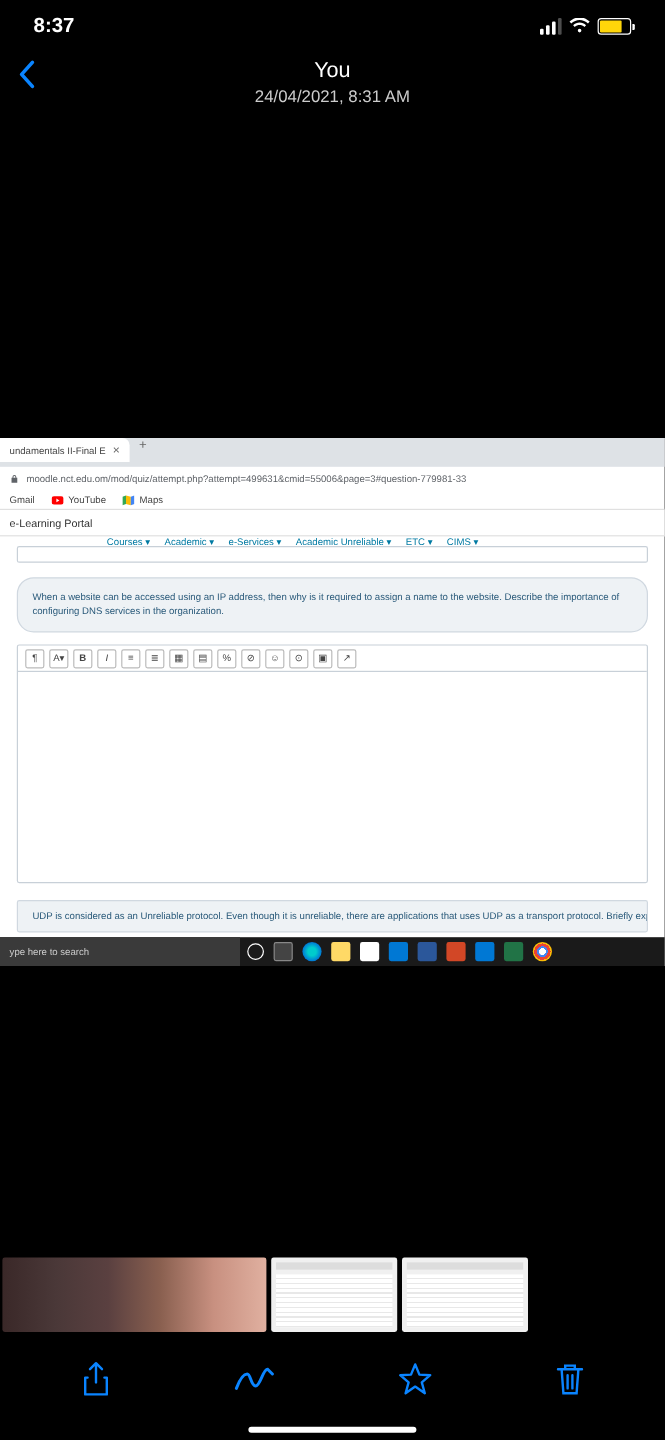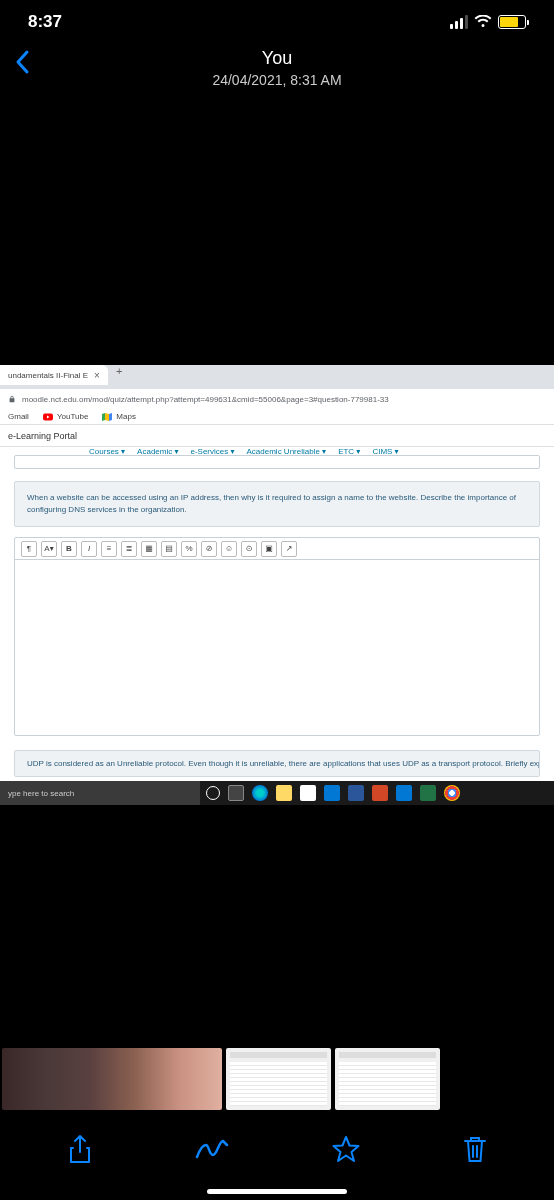--- a/index.html
+++ b/index.html
@@ -33,21 +33,21 @@
 .lock-ico { width: 8px; height: 8px; color: #5f6368; }
 .addr-text { font-size: 8px; color: #5f6368; white-space: nowrap; overflow: hidden; }
 .bm-row { display: flex; align-items: center; height: 16px; padding: 0 8px; gap: 14px; border-bottom: 1px solid #e0e0e0; }
 .bm-item { display: flex; align-items: center; gap: 4px; font-size: 8px; color: #444; }
 .bm-ico { width: 10px; height: 10px; }
 .nav-row { display: flex; align-items: center; height: 22px; padding: 0 8px; gap: 12px; background: #fff; border-bottom: 1px solid #e0e0e0; }
 .nav-brand { font-size: 9px; color: #333; }
 .nav-item { font-size: 8px; color: #007aa3; margin-top: 32px; }
 .content-area { padding: 8px 14px; }
 .blank-box { height: 14px; border: 1px solid #c8d0d8; border-radius: 2px; margin-bottom: 12px; }
-.question-box { background: #eef2f5; border: 1px solid #d0d8e0; border-radius: 2px; padding: 10px 12px; font-size: 8px; color: #2a5a7a; line-height: 1.5; }
+.question-box { background: #eef2f5; border: 1px solid #d0d8e0; border-radius: 14px; padding: 10px 12px; font-size: 8px; color: #2a5a7a; line-height: 1.5; }
 .editor-box { background: #fff; border: 1px solid #c8d0d8; border-radius: 2px; margin-top: 10px; }
 .editor-toolbar { display: flex; align-items: center; height: 22px; border-bottom: 1px solid #c8d0d8; padding: 0 6px; gap: 4px; }
 .tb-btn { width: 16px; height: 16px; border: 1px solid #bbb; border-radius: 2px; display: flex; align-items: center; justify-content: center; font-size: 8px; color: #444; background: #fff; }
 .tb-btn.bold { font-weight: 700; }
 .tb-btn.ital { font-style: italic; }
 .editor-body { height: 175px; }
 .question-box2 { background: #eef2f5; border: 1px solid #d0d8e0; border-radius: 2px; padding: 8px 12px; font-size: 8px; color: #2a5a7a; margin-top: 14px; white-space: nowrap; overflow: hidden; }
 
 .taskbar { display: flex; align-items: center; height: 24px; background: #1a1a1a; position: absolute; bottom: 0; left: 0; right: 0; }
 .tb-search { flex: 0 0 200px; background: #3a3a3a; color: #ccc; font-size: 8px; padding: 0 8px; height: 100%; display: flex; align-items: center; }

